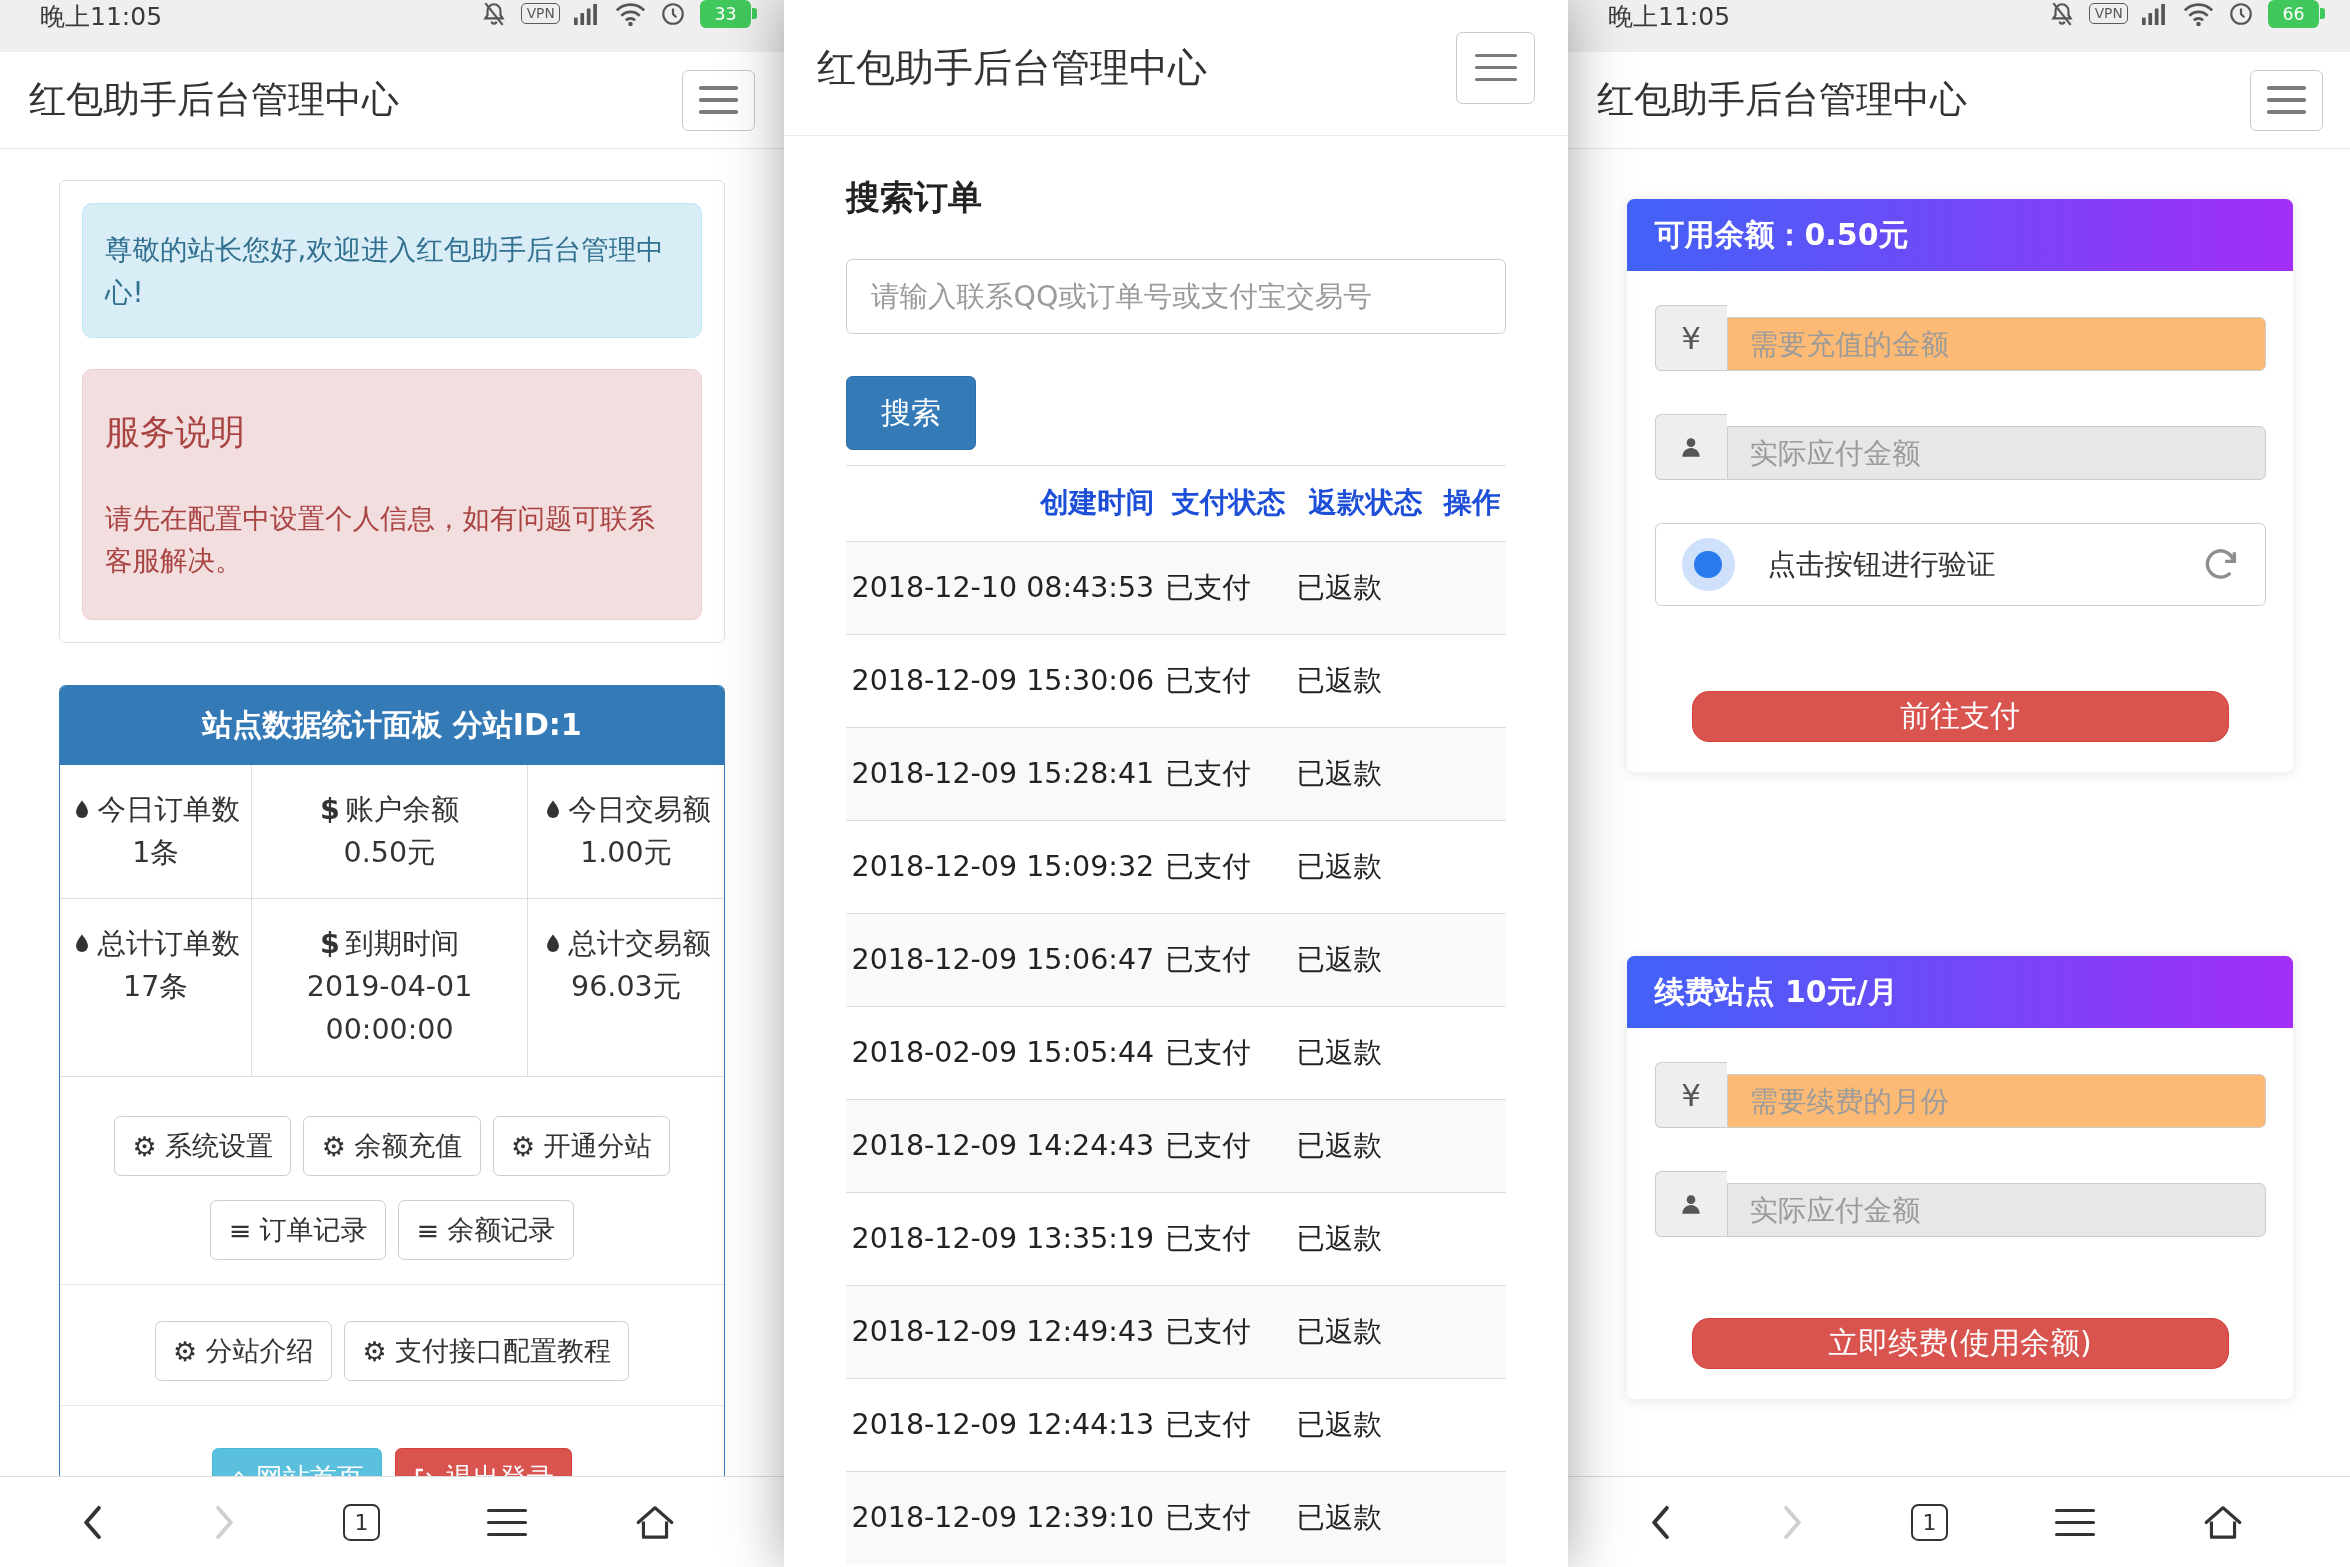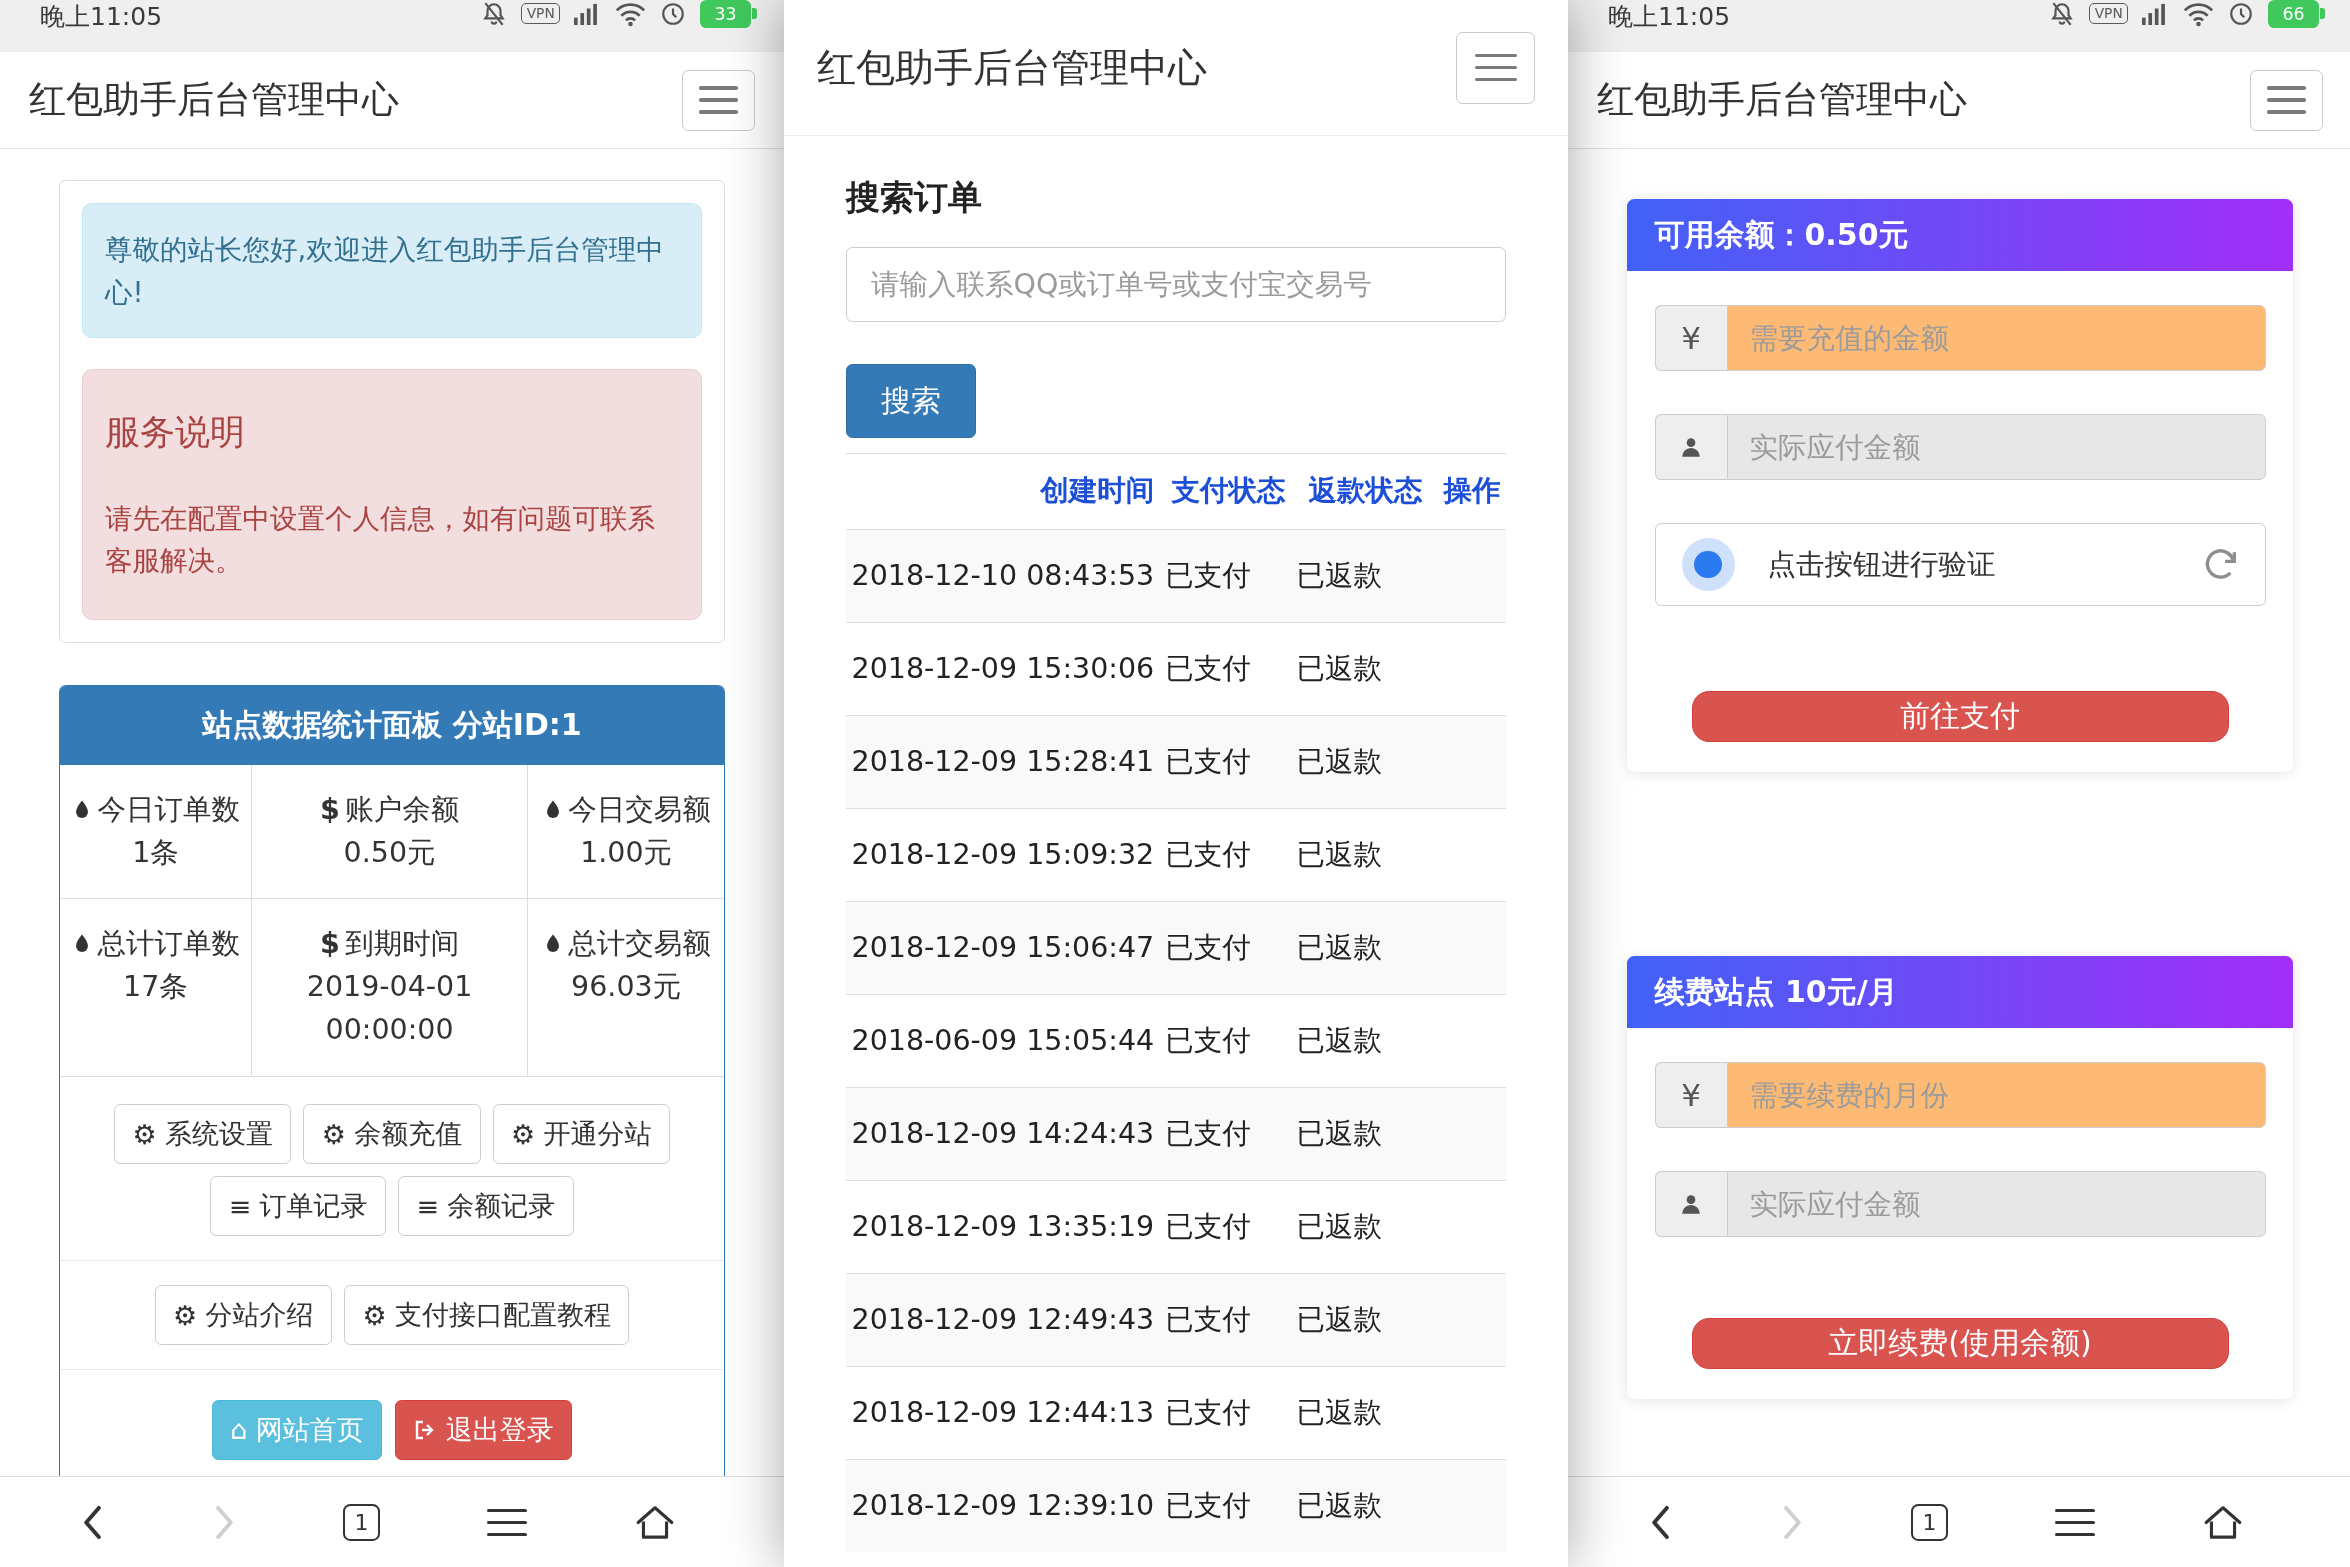--- a/index.html
+++ b/index.html
@@ -1,18 +1,18 @@
 <!DOCTYPE html>
 <html style="font-size:14.7px"><head>
 <meta charset="utf-8">
 <style>
   * { margin:0; padding:0; box-sizing:border-box; }
   html,body { width:2351px; height:1568px; overflow:hidden; background:#fff;
               font-family:"DejaVu Sans","Liberation Sans",sans-serif; }
-  button, input { font-family:inherit; outline:none; }
+  button, input { font-family:inherit; outline:none;margin-top:12px; }
 
   .screen { display:flex; width:2351px; height:1568px; }
   .phone { position:relative; flex:0 0 784px; width:784px; height:1568px; background:#fff; overflow:hidden; }
 
   
   .statusbar { height:52px; background:#efefef; display:flex; align-items:flex-start;
                justify-content:space-between; padding:0 33px 0 40px; }
   .sb-time { font-size:25px; color:#3a3a3a; }
   .sb-icons { display:flex; align-items:center; gap:13.8px; }
   .vpn-badge { border:1.8px solid #5a5a5a; border-radius:5px; font-size:13.8px; line-height:1;
@@ -346,21 +346,21 @@
               <td>已返款</td>
               <td></td>
             </tr>
             <tr>
               <td>2018-12-09 15:06:47</td>
               <td>已支付</td>
               <td>已返款</td>
               <td></td>
             </tr>
             <tr>
-              <td>2018-06-09 15:05:44</td>
+              <td>2018-02-09 15:05:44</td>
               <td>已支付</td>
               <td>已返款</td>
               <td></td>
             </tr>
             <tr>
               <td>2018-12-09 14:24:43</td>
               <td>已支付</td>
               <td>已返款</td>
               <td></td>
             </tr>

